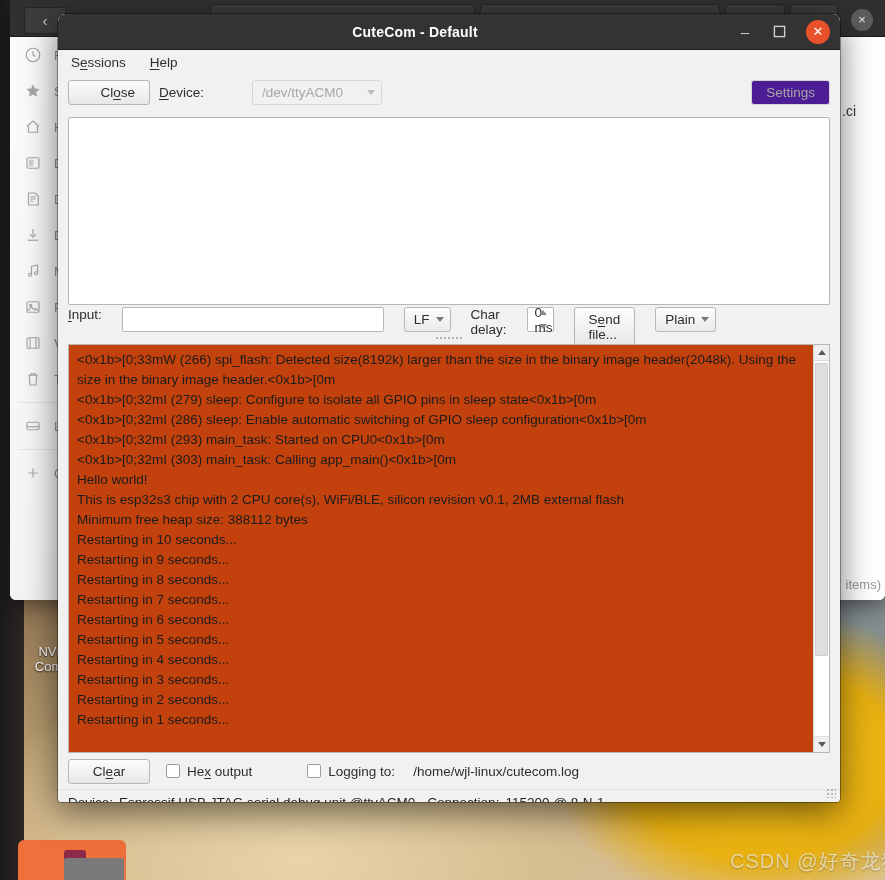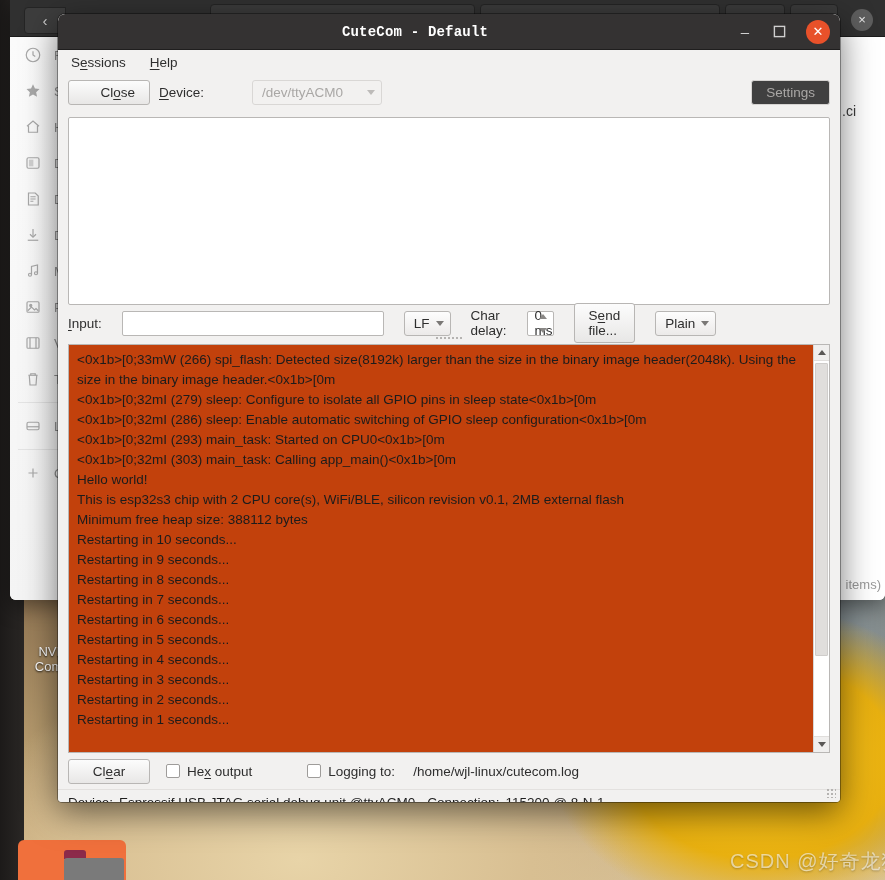--- a/index.html
+++ b/index.html
@@ -105,21 +105,20 @@
   }
   #titlebar {
     height: 36px; background: #343232;
     border-bottom: 1px solid #1f1e1e;
     display:flex; align-items:center; position: relative;
     border-radius: 7px 7px 0 0;
   }
   #title-text {
     flex: 1; text-align:center; color:#ffffff; font-size: 14px; font-weight: bold;
     letter-spacing: .2px;
-    font-family: Liberation Mono, monospace;
   }
   .tb-btn { width: 34px; height: 36px; display:flex; align-items:center; justify-content:center;
     color:#cfcfcf; font-size: 14px; }
   #tb-close-wrap { width: 44px; height:36px; display:flex; align-items:center; justify-content:center; }
   #tb-close {
     width: 24px; height: 24px; border-radius: 50%; background:#e8512a;
     color:#fff; font-size: 13px; display:flex; align-items:center; justify-content:center;
     font-family:"Liberation Sans", sans-serif;
   }
   #tb-min { font-size: 15px; }
@@ -129,41 +128,41 @@
     background:#f2f1f0; }
   .menu-item { font-size: 13.5px; color:#2e2e2e; padding: 1px 3px; }
   .ul1 { text-decoration: underline; text-decoration-thickness: 1px; text-underline-offset: 2px; }
 
   #toolbar { height: 34px; display:flex; align-items:center; padding: 0 10px; gap: 9px; }
   .btn {
     background: linear-gradient(180deg,#fcfcfc,#e8e7e6);
     border: 1px solid #b8b6b4; border-radius: 3px;
     padding: 4px 14px; font-size: 13.5px; color:#2e2e2e; line-height: 15px;
   }
-  .btn.disabled { color:#a9a7a5; background:#404040; border-color:#d6d4d2; }
+  .btn.disabled { color:#a9a7a5; background:#4c1d95; border-color:#d6d4d2; }
   .lbl { font-size: 13.5px; color:#2e2e2e; }
   .combo {
     background: linear-gradient(180deg,#fdfdfd,#eceae9);
     border:1px solid #b8b6b4; border-radius:3px;
     height: 25px; display:flex; align-items:center; padding: 0 6px 0 9px;
     font-size: 13.5px; position: relative; gap: 6px;
   }
   .combo .caret { margin-left:auto; width:0;height:0;border-left:4px solid transparent;
     border-right:4px solid transparent;border-top:5px solid #7a7876; }
   .combo.disabled { color:#a9a7a5; background:#f2f1f0; border-color:#d9d7d5;margin-left:39px; }
   .combo.disabled .caret { border-top-color:#bdbbb9; }
 
   #main-output {
     position:absolute; left: 10px; top: 103px; width: 762px; height: 188px;
     background:#ffffff; border:1px solid #b9b7b5; border-radius: 2px;
   }
 
   #inputrow {
     position:absolute; left: 0; top: 293px; width: 630px; height: 32px;
-    display:flex; align-items:center; padding: 0 10px; gap: 20px;
+    display:flex; align-items:flex-start; padding: 0 10px; gap: 20px;
   }
   #input-field {
     flex: 0 0 262px; height: 25px; background:#fff; border:1px solid #b9b7b5; border-radius:2px;
   }
   .spin {
     width: 84px; height: 25px; background:#fff; border:1px solid #b9b7b5; border-radius:2px;
     display:flex; align-items:center; padding-left: 7px; font-size:13.5px; position:relative;
   }
   .spin .arrows { position:absolute; right:3px; top:2px; bottom:2px; width: 13px;
     display:flex; flex-direction:column; justify-content:space-between; align-items:center; }

